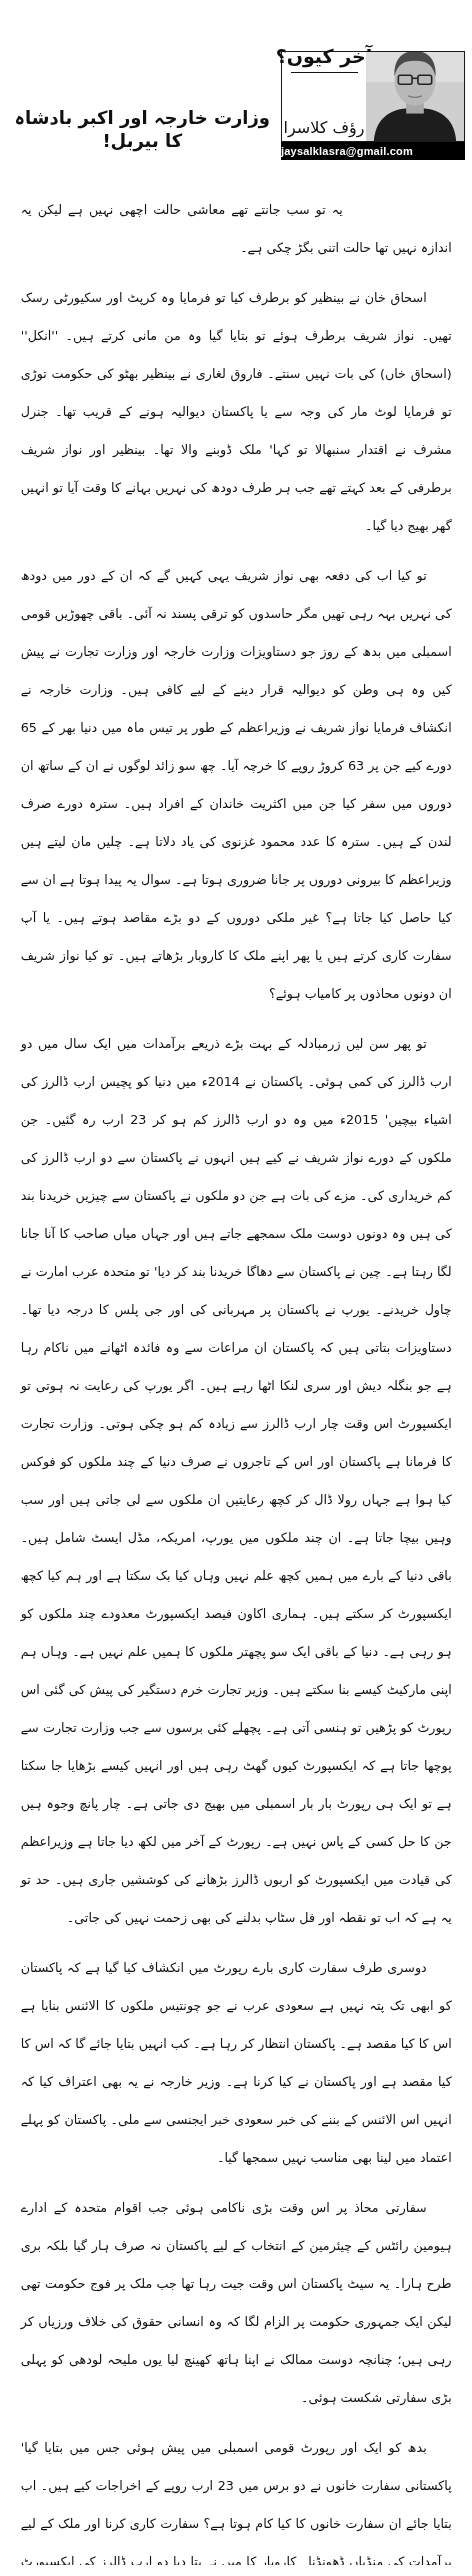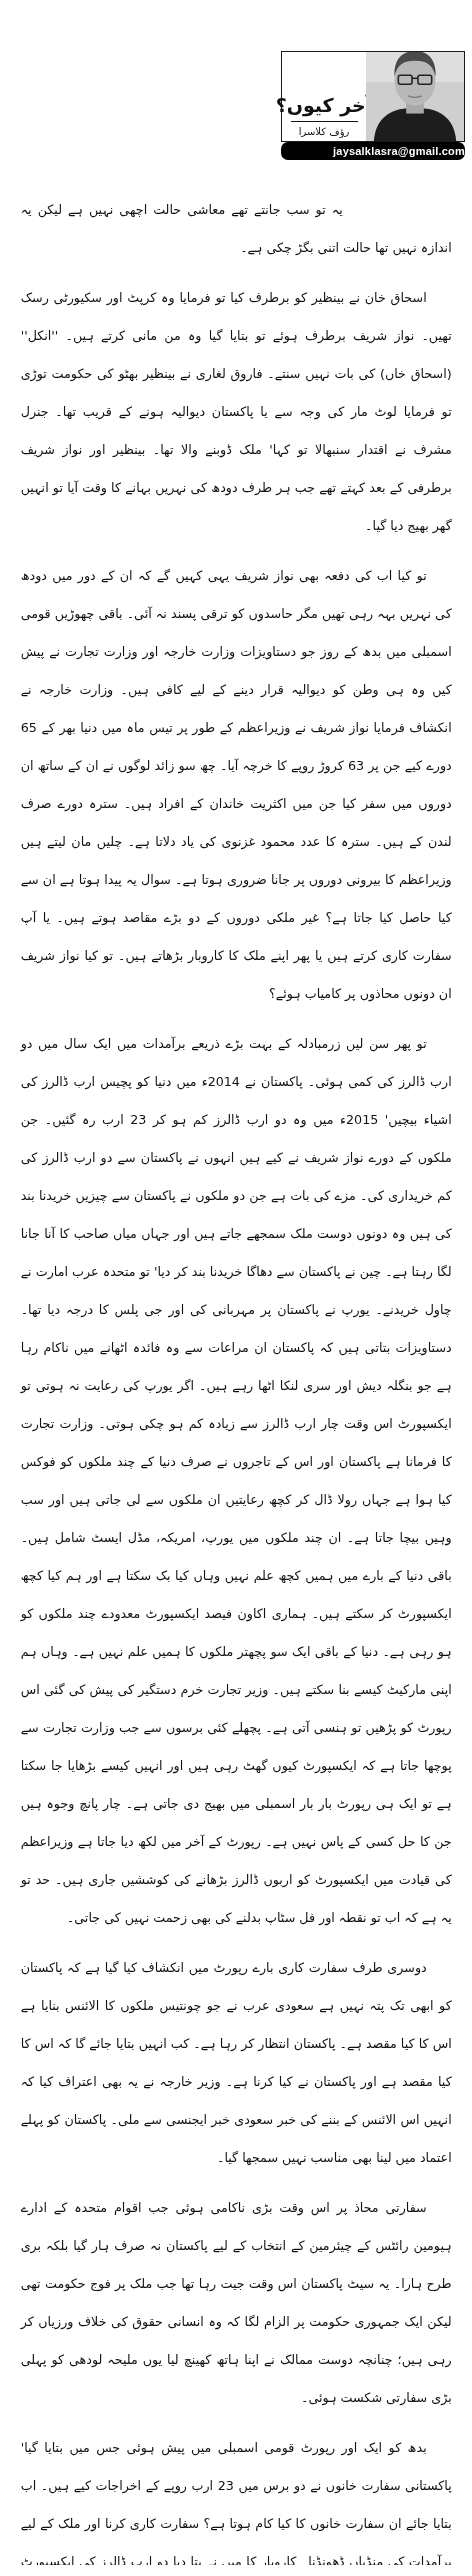--- a/index.html
+++ b/index.html
@@ -21,29 +21,29 @@
   #title-cell{
     width:84px;display:flex;flex-direction:column;
     align-items:center;justify-content:flex-end;
     padding:2.9px 1.5px 4.4px 1.5px;box-sizing:border-box;
   }
   .column-title{
     font-size:19px;font-weight:bold;direction:rtl;
     white-space:nowrap;line-height:1.1;
   }
   .title-rule{width:67px;border-top:1.5px solid #111;margin:5.1px 0 3.6px 0;}
-  .author-name{font-size:10px;direction:rtl;white-space:nowrap;}
+  .author-name{font-size:16px;direction:rtl;white-space:nowrap;margin-top:41px;}
   #photo-cell{flex:1;overflow:hidden;background:#d9d9d9;}
   #photo-cell svg{display:block;width:100%;height:100%;}
   #email-bar{
     position:absolute;top:142px;left:281px;width:184px;height:18px;
     background:#000;color:#fff;
-    display:flex;align-items:center;justify-content:flex-end;
+    display:flex;align-items:center;justify-content:flex-start;
     font-family:"Liberation Sans",sans-serif;
-    font-weight:bold;font-size:11px;letter-spacing:0.2px;border-radius:7px;
+    font-weight:bold;font-size:11px;letter-spacing:0.2px;
   }
   
   #headline{
     position:absolute;top:106px;left:7.3px;width:270px;
     direction:rtl;text-align:center;
     font-size:18px;font-weight:bold;line-height:1.3;
   }
   
   #article-body{
     position:absolute;top:179px;left:8.7px;width:455px;height:2386px;
@@ -85,20 +85,21 @@
         <line x1="47" y1="36" x2="53" y2="36" stroke="#222" stroke-width="1.6"></line>
 
         <path d="M43,54 Q50,57 57,54" fill="none" stroke="#7d7d7d" stroke-width="1.4"></path>
       </svg>
     </div>
   </div>
   <div id="email-bar">
     <span>jaysalklasra@gmail.com</span>
   </div>
 
+  <div id="headline">وزارت خارجہ اور اکبر بادشاہ کا بیربل!</div>
 
   <div id="article-body">
     <p class="intro">یہ تو سب جانتے تھے معاشی حالت اچھی نہیں ہے لیکن یہ اندازہ نہیں تھا حالت اتنی بگڑ چکی ہے۔</p>
     <p>اسحاق خان نے بینظیر کو برطرف کیا تو فرمایا وہ کرپٹ اور سکیورٹی رسک تھیں۔ نواز شریف برطرف ہوئے تو بتایا گیا وہ من مانی کرتے ہیں۔ ''انکل'' (اسحاق خاں) کی بات نہیں سنتے۔ فاروق لغاری نے بینظیر بھٹو کی حکومت توڑی تو فرمایا لوٹ مار کی وجہ سے یا پاکستان دیوالیہ ہونے کے قریب تھا۔ جنرل مشرف نے اقتدار سنبھالا تو کہا' ملک ڈوبنے والا تھا۔ بینظیر اور نواز شریف برطرفی کے بعد کہتے تھے جب ہر طرف دودھ کی نہریں بہانے کا وقت آیا تو انہیں گھر بھیج دیا گیا۔</p>
     <p>تو کیا اب کی دفعہ بھی نواز شریف یہی کہیں گے کہ ان کے دور میں دودھ کی نہریں بہہ رہی تھیں مگر حاسدوں کو ترقی پسند نہ آئی۔ باقی چھوڑیں قومی اسمبلی میں بدھ کے روز جو دستاویزات وزارت خارجہ اور وزارت تجارت نے پیش کیں وہ ہی وطن کو دیوالیہ قرار دینے کے لیے کافی ہیں۔ وزارت خارجہ نے انکشاف فرمایا نواز شریف نے وزیراعظم کے طور پر تیس ماہ میں دنیا بھر کے 65 دورے کیے جن پر 63 کروڑ روپے کا خرچہ آیا۔ چھ سو زائد لوگوں نے ان کے ساتھ ان دوروں میں سفر کیا جن میں اکثریت خاندان کے افراد ہیں۔ سترہ دورے صرف لندن کے ہیں۔ سترہ کا عدد محمود غزنوی کی یاد دلاتا ہے۔ چلیں مان لیتے ہیں وزیراعظم کا بیرونی دوروں پر جانا ضروری ہوتا ہے۔ سوال یہ پیدا ہوتا ہے ان سے کیا حاصل کیا جاتا ہے؟ غیر ملکی دوروں کے دو بڑے مقاصد ہوتے ہیں۔ یا آپ سفارت کاری کرتے ہیں یا پھر اپنے ملک کا کاروبار بڑھاتے ہیں۔ تو کیا نواز شریف ان دونوں محاذوں پر کامیاب ہوئے؟</p>
     <p>تو پھر سن لیں زرمبادلہ کے بہت بڑے ذریعے برآمدات میں ایک سال میں دو ارب ڈالرز کی کمی ہوئی۔ پاکستان نے 2014ء میں دنیا کو پچیس ارب ڈالرز کی اشیاء بیچیں' 2015ء میں وہ دو ارب ڈالرز کم ہو کر 23 ارب رہ گئیں۔ جن ملکوں کے دورے نواز شریف نے کیے ہیں انہوں نے پاکستان سے دو ارب ڈالرز کی کم خریداری کی۔ مزے کی بات ہے جن دو ملکوں نے پاکستان سے چیزیں خریدنا بند کی ہیں وہ دونوں دوست ملک سمجھے جاتے ہیں اور جہاں میاں صاحب کا آنا جانا لگا رہتا ہے۔ چین نے پاکستان سے دھاگا خریدنا بند کر دیا' تو متحدہ عرب امارت نے چاول خریدنے۔ یورپ نے پاکستان پر مہربانی کی اور جی پلس کا درجہ دیا تھا۔ دستاویزات بتاتی ہیں کہ پاکستان ان مراعات سے وہ فائدہ اٹھانے میں ناکام رہا ہے جو بنگلہ دیش اور سری لنکا اٹھا رہے ہیں۔ اگر یورپ کی رعایت نہ ہوتی تو ایکسپورٹ اس وقت چار ارب ڈالرز سے زیادہ کم ہو چکی ہوتی۔ وزارت تجارت کا فرمانا ہے پاکستان اور اس کے تاجروں نے صرف دنیا کے چند ملکوں کو فوکس کیا ہوا ہے جہاں رولا ڈال کر کچھ رعایتیں ان ملکوں سے لی جاتی ہیں اور سب وہیں بیچا جاتا ہے۔ ان چند ملکوں میں یورپ، امریکہ، مڈل ایسٹ شامل ہیں۔ باقی دنیا کے بارے میں ہمیں کچھ علم نہیں وہاں کیا بک سکتا ہے اور ہم کیا کچھ ایکسپورٹ کر سکتے ہیں۔ ہماری اکاون فیصد ایکسپورٹ معدودے چند ملکوں کو ہو رہی ہے۔ دنیا کے باقی ایک سو پچھتر ملکوں کا ہمیں علم نہیں ہے۔ وہاں ہم اپنی مارکیٹ کیسے بنا سکتے ہیں۔ وزیر تجارت خرم دستگیر کی پیش کی گئی اس رپورٹ کو پڑھیں تو ہنسی آتی ہے۔ پچھلے کئی برسوں سے جب وزارت تجارت سے پوچھا جاتا ہے کہ ایکسپورٹ کیوں گھٹ رہی ہیں اور انہیں کیسے بڑھایا جا سکتا ہے تو ایک ہی رپورٹ بار بار اسمبلی میں بھیج دی جاتی ہے۔ چار پانچ وجوہ ہیں جن کا حل کسی کے پاس نہیں ہے۔ رپورٹ کے آخر میں لکھ دیا جاتا ہے وزیراعظم کی قیادت میں ایکسپورٹ کو اربوں ڈالرز بڑھانے کی کوششیں جاری ہیں۔ حد تو یہ ہے کہ اب تو نقطہ اور فل سٹاپ بدلنے کی بھی زحمت نہیں کی جاتی۔</p>
     <p>دوسری طرف سفارت کاری بارے رپورٹ میں انکشاف کیا گیا ہے کہ پاکستان کو ابھی تک پتہ نہیں ہے سعودی عرب نے جو چونتیس ملکوں کا الائنس بنایا ہے اس کا کیا مقصد ہے۔ پاکستان انتظار کر رہا ہے۔ کب انہیں بتایا جائے گا کہ اس کا کیا مقصد ہے اور پاکستان نے کیا کرنا ہے۔ وزیر خارجہ نے یہ بھی اعتراف کیا کہ انہیں اس الائنس کے بننے کی خبر سعودی خبر ایجنسی سے ملی۔ پاکستان کو پہلے اعتماد میں لینا بھی مناسب نہیں سمجھا گیا۔</p>
     <p>سفارتی محاذ پر اس وقت بڑی ناکامی ہوئی جب اقوام متحدہ کے ادارے ہیومین رائٹس کے چیئرمین کے انتخاب کے لیے پاکستان نہ صرف ہار گیا بلکہ بری طرح ہارا۔ یہ سیٹ پاکستان اس وقت جیت رہا تھا جب ملک پر فوج حکومت تھی لیکن ایک جمہوری حکومت پر الزام لگا کہ وہ انسانی حقوق کی خلاف ورزیاں کر رہی ہیں؛ چنانچہ دوست ممالک نے اپنا ہاتھ کھینچ لیا یوں ملیحہ لودھی کو پہلی بڑی سفارتی شکست ہوئی۔</p>
     <p>بدھ کو ایک اور رپورٹ قومی اسمبلی میں پیش ہوئی جس میں بتایا گیا' پاکستانی سفارت خانوں نے دو برس میں 23 ارب روپے کے اخراجات کیے ہیں۔ اب بتایا جائے ان سفارت خانوں کا کیا کام ہوتا ہے؟ سفارت کاری کرنا اور ملک کے لیے برآمدات کی منڈیاں ڈھونڈنا۔ کاروبار کا میں نے بتا دیا دو ارب ڈالرز کی ایکسپورٹ کم ہو گئی ہیں۔ سفارت کاری کا پتہ اقوام متحدہ میں چل گیا تھا' جب ہم ایکشن ہار گئے۔ چین اور متحدہ عرب امارت جیسے دوست ملکوں نے ہم سے خریداری بند کر دی ہے۔ تو پھر یہ اللے تللے ہمارے کس کام کے؟ ہر سفارت خانے میں کمرشل قونصلر لگائے جاتے ہیں۔ ہر جگہ تجارت کے نام پر اپنے بچوں اور دوستوں کو بیرون ملک تعینات کیا جاتا ہے۔ گیلانی دور سے پہلے اور بعد میں یہی کچھ ہوتا رہا۔ ابھی بھی نواز شریف نے میرٹ پر منتخب کیے گئے نوجوان افسروں کی تعیناتی روک لی کیونکہ وزیراعظم ہاؤس کے ڈی ایم جی افسران اپنے علاوہ کسی کو اچھی پوسٹنگ نہیں لینے دیتے۔ اس کا نتیجہ یہ نکلا سفارشی تعیناتیوں نے بیڑا غرق کر دیا۔ اب پاکستان کی برآمدات دھڑام سے نیچے آ گری ہیں۔</p>
 

